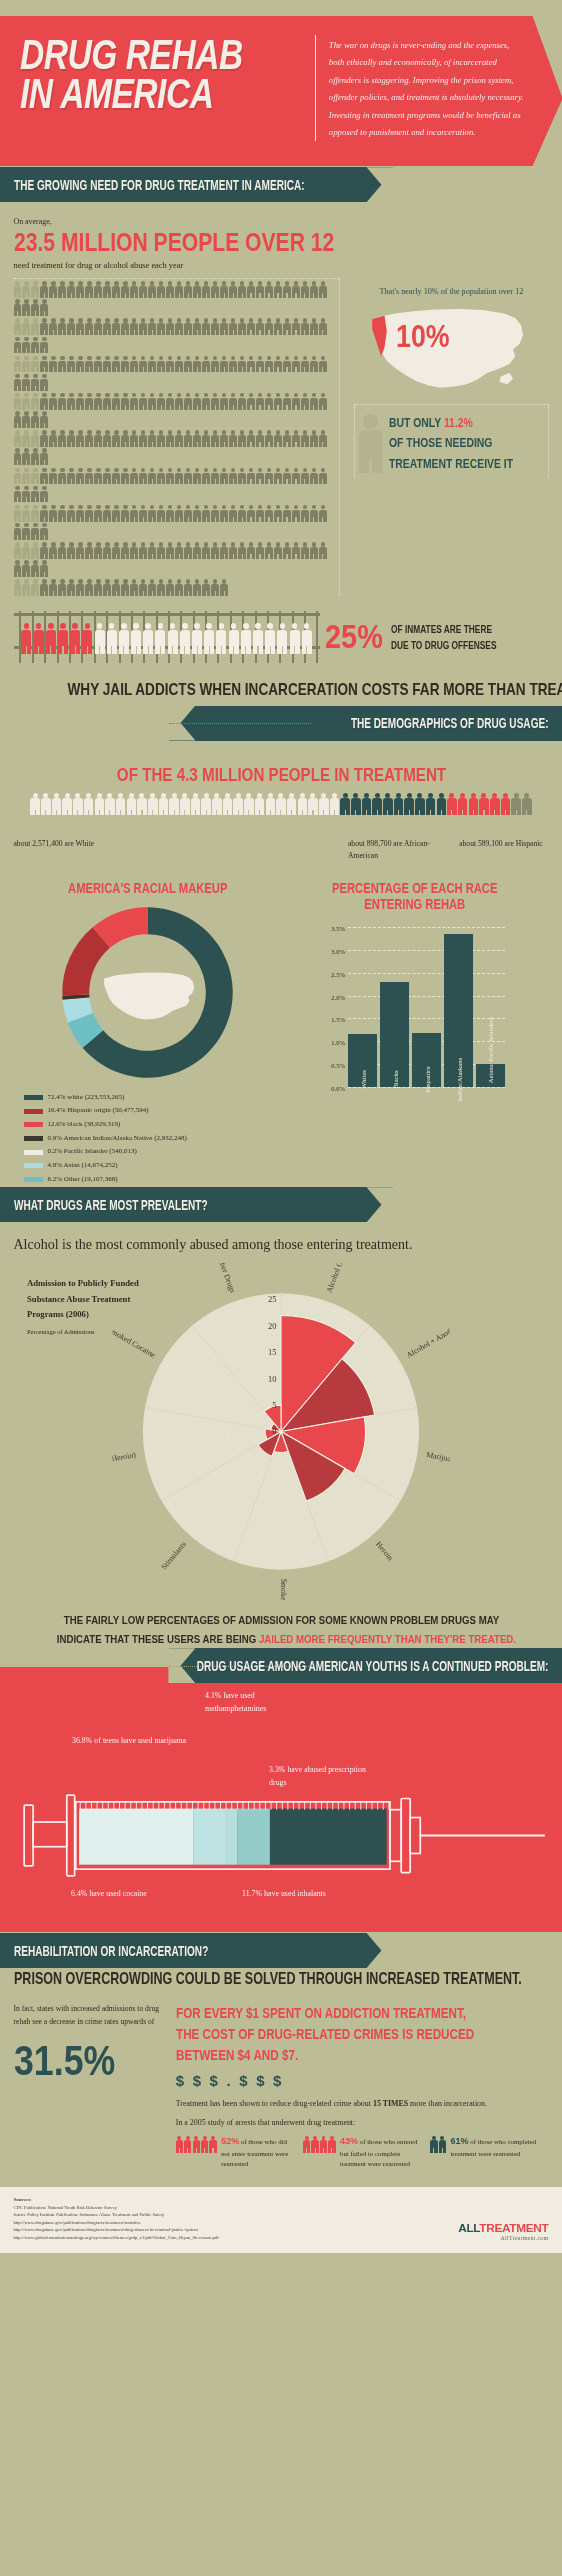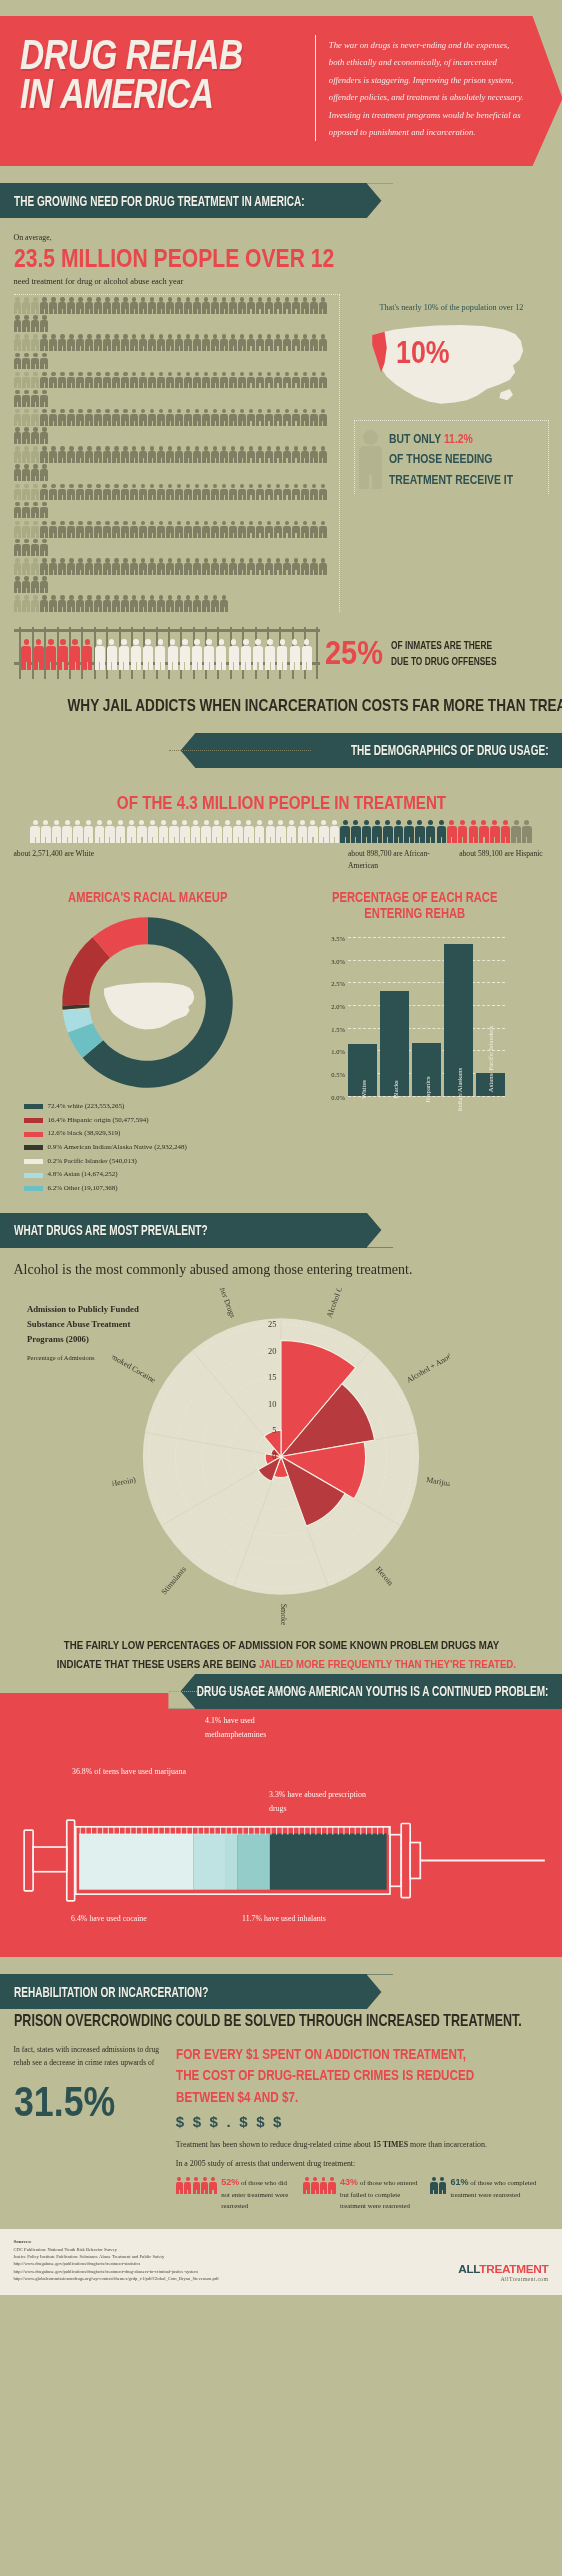--- a/index.html
+++ b/index.html
@@ -56,21 +56,21 @@
     padding-top: 2.2px;
   }
 
   
   .ribbon {
     position: relative;
     background: #2d5150;
     height: 35px;
     display: flex;
     align-items: center;
-    margin-top: 17px;
+    margin-top: 1px;
   }
   .ribbon.left { width: 393px; padding-left: 13.5px; }
   .ribbon.left::after{
     content:""; position:absolute; right:-0.6px; top:0; bottom:0; width:27px;
     background:#bcbc96;
     clip-path: polygon(100% 0, 100% 100%, 0 100%, 55% 50%, 0 0);
   }
   .ribbon.right { width: 393px; margin-left: 169px; justify-content: flex-end; padding-right: 13.5px; }
   .ribbon.right::before{
     content:""; position:absolute; left:-0.6px; top:0; bottom:0; width:27px;
@@ -193,21 +193,21 @@
   .treat-title {
     font-family:"Liberation Sans", sans-serif; font-weight:bold; color:#e8474b; font-size: 18.5px;
     text-align:center; transform: scaleX(0.82); white-space:nowrap; margin-top: 23.6px;
   }
   .treat-people { display:flex; gap: 1.1px; justify-content:center; margin-top: 6.7px; flex-wrap: nowrap;}
   .tp { width:9.6px; height:22.5px; position:relative; }
   .tp i { position:absolute; left:2.2px; top:0; width:5px; height:5px; border-radius:50%; background:var(--c);}
   .tp b { position:absolute; left:0; top:5.6px; width:9.6px; height:17px; background:var(--c); border-radius:2.8px 2.8px 0.6px 0.6px;}
   .tp b::after{ content:""; position:absolute; left:4.2px; bottom:0; width:1.1px; height:5.6px; background:#bcbc96; }
   .t-white{--c:#f0ece1;} .t-teal{--c:#2d5150;} .t-red{--c:#e8474b;} .t-grey{--c:#8a8b6e;}
-  .treat-labels { display:flex; margin-top: 5px; font-size: 7.6px; line-height:1.6; }
+  .treat-labels { display:flex; margin-top: 23px; font-size: 7.6px; line-height:1.6; }
 
   .charts { display:flex; margin-top: 17px; }
   .chart-col { width: 50%; }
   .chart-title {
     font-family:"Liberation Sans", sans-serif; font-weight:bold; color:#e8474b; font-size: 14px;
     text-align:center; transform: scaleX(0.80); white-space:nowrap; margin-bottom: 4.5px;
   }
   .donut-wrap { position: relative; width: 185px; height: 185px; margin: 3.4px auto 0; }
   .legend { margin: 5.6px 0 0 10px; font-size: 7px; line-height: 1.95; }
   .legend-row { display:flex; align-items:center; }
@@ -2202,21 +2202,21 @@
       <span>INDICATE THAT THESE USERS ARE BEING </span><span class="rd">JAILED MORE FREQUENTLY THAN THEY'RE TREATED.</span>
     </div>
   </div>
 
   <div class="red-band">
     <div class="ribbon right">
       <div class="dotline"></div>
       <h2>DRUG USAGE AMONG AMERICAN YOUTHS IS A CONTINUED PROBLEM:</h2>
     </div>
     <div class="syringe-area">
-      <div class="sy-callout" style="left:72px;top:49px;width:129px;">36.8% of teens have used marijuana</div>
+      <div class="sy-callout" style="left:72px;top:43px;width:129px;">36.8% of teens have used marijuana</div>
       <div class="sy-callout" style="left:205px;top:-2.2px;width:107px;">4.1% have used methamphetamines</div>
       <div class="sy-callout" style="left:269px;top:72px;width:107px;">3.3% have abused prescription drugs</div>
       <div class="sy-callout" style="left:71px;top:196px;width:112px;">6.4% have used cocaine</div>
       <div class="sy-callout" style="left:242px;top:196px;width:124px;">11.7% have used inhalants</div>
 
       <svg class="sy-svg" width="540" height="101" viewBox="0 0 960 180">
         <g stroke="#fdf2f1" stroke-width="3" fill="none">
           <rect x="24" y="36" width="16" height="108" rx="2"></rect>
           <rect x="40" y="66" width="60" height="44"></rect>
           <rect x="100" y="18" width="14" height="144" rx="2"></rect>

